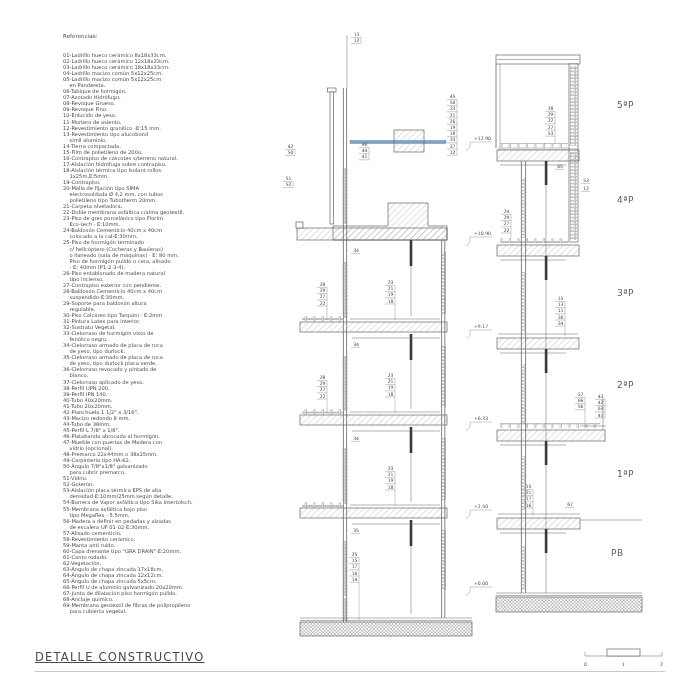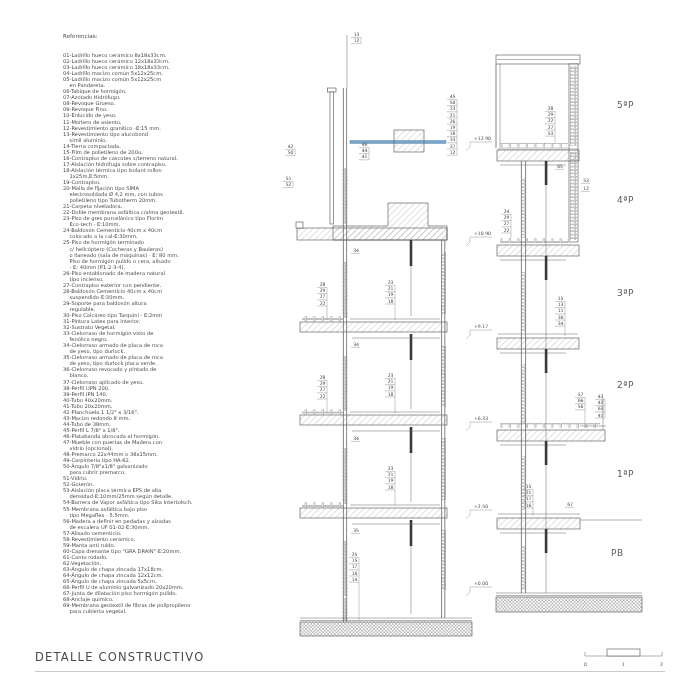--- a/index.html
+++ b/index.html
@@ -15,21 +15,21 @@
   .ln{stroke:var(--c-line);stroke-width:.8;fill:none;}
   .w{stroke:var(--c-line);stroke-width:.5;fill:none;}
   .ul{stroke:#8a8a8a;stroke-width:.45;fill:none;}
   .fw{fill:#ffffff;stroke:var(--c-line);stroke-width:.7;}
   .hd{fill:url(#hDiag);stroke:var(--c-line);stroke-width:.7;}
   .hb{fill:url(#hBrick);stroke:none;}
   .hg{fill:url(#hGround);stroke:var(--c-line);stroke-width:.7;}
   .hp{fill:url(#hPav);stroke:none;}
   .dk{fill:var(--c-dark);}
   .blue{fill:var(--c-blue);stroke:#4d7ea6;stroke-width:.4;}
-  .title{position:absolute;left:35px;top:650px;font-size:11.5px;letter-spacing:1.2px;color:var(--c-text);}
+  .title{position:absolute;left:35px;top:650px;font-size:11.5px;letter-spacing:1.2px;color:var(--c-text);text-decoration:underline;}
   .rule{position:absolute;left:35px;top:671px;width:630px;height:1px;background:#c9c9c9;}
 </style>
 </head>
 <body>
 
 <div class="refs">
   <div class="refhead">Referencias:</div>
   <div>
       <div class="rl">01-Ladrillo hueco cerámico 8x18x33cm.</div>
       <div class="rl">02-Ladrillo hueco cerámico 12x18x33cm.</div>

